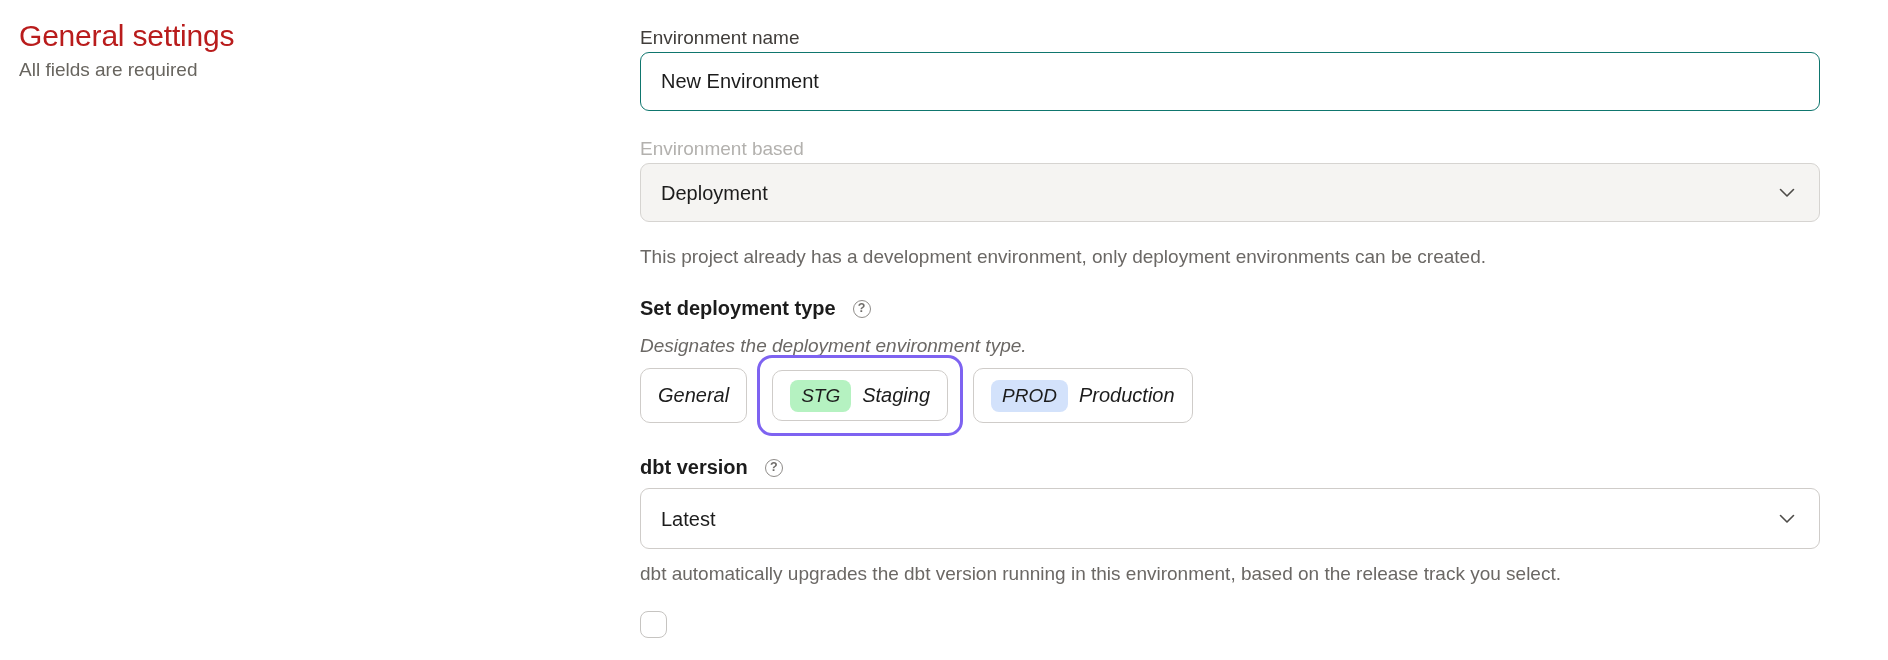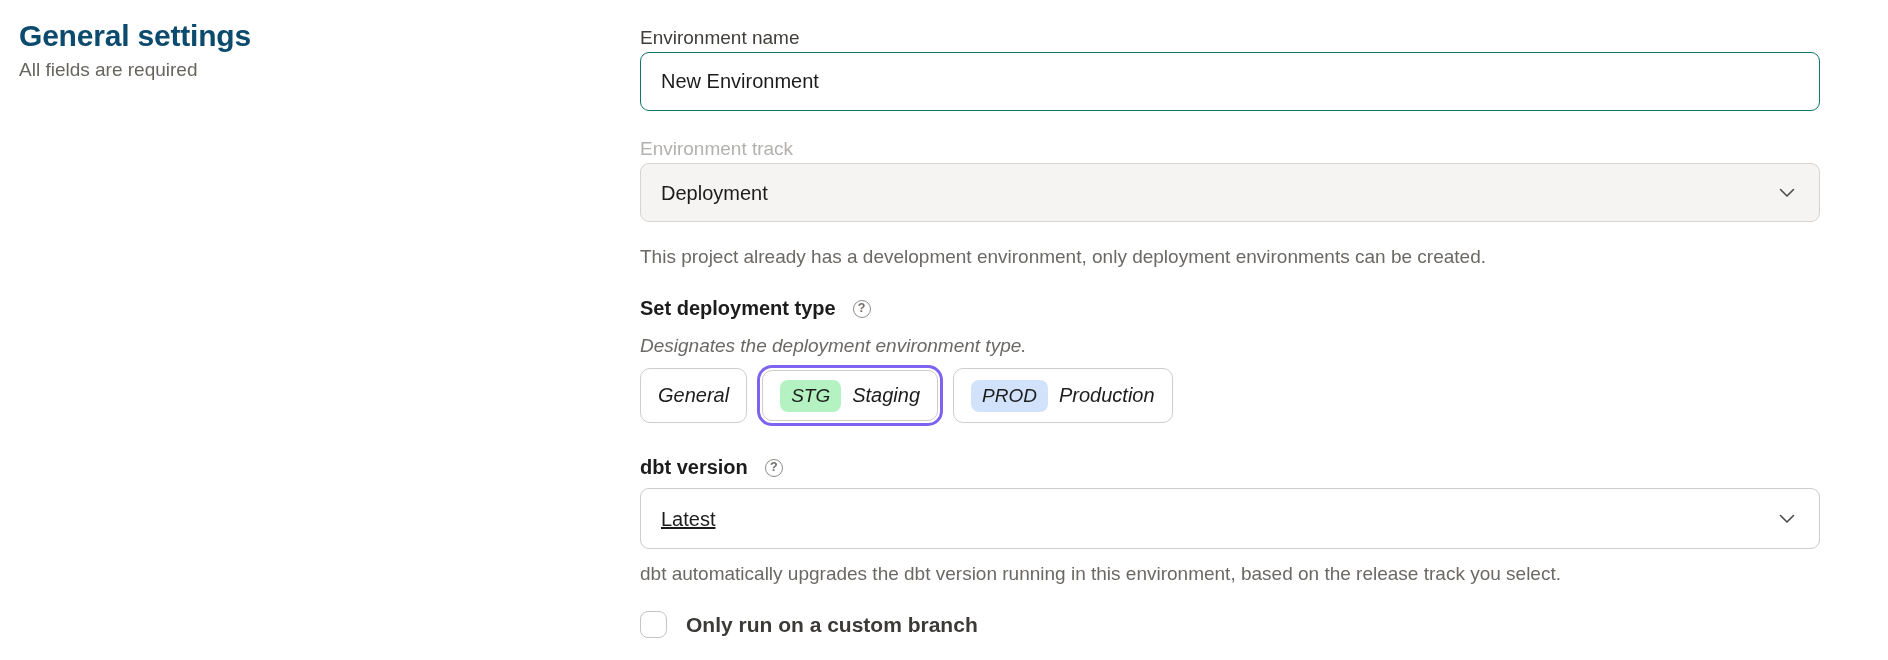--- a/index.html
+++ b/index.html
@@ -19,22 +19,22 @@
 
   
   .left-col {
     position: absolute;
     left: 19px;
     top: 18px;
     width: 620px;
   }
   .page-title {
     font-size: 30px;
-    font-weight: 700;
-    color: #0c4a6e;
+    font-weight: 400;
+    color: #b91c1c;
     letter-spacing: -0.2px;
     line-height: 36px;
   }
   .page-subtitle {
     margin-top: 4px;
     font-size: 19px;
     color: #68655f;
     line-height: 23px;
   }
 
@@ -157,21 +157,21 @@
     font-size: 20px;
     font-weight: 500;
     color: #1c1c1c;
     cursor: pointer;
     white-space: nowrap;
     font-style: italic;
   }
   .selected-ring {
     border: 3.5px solid var(--accent, #7e63f1);
     border-radius: 15px;
-    padding: 2px;
+    padding: 12px;
     display: inline-flex;
     background: #ffffff;
   }
   .selected-ring .opt-btn { height: 51px; }
   .env-badge {
     padding: 4px 11px;
     border-radius: 8px;
     font-size: 19px;
     font-weight: 500;
     color: #1c1c1c;
@@ -212,21 +212,21 @@
     <div class="page-subtitle">All fields are required</div>
   </div>
 
   <div class="form-col">
 
     
     <label class="field-label">Environment name</label>
     <input class="text-input" type="text" value="New Environment" style="">
 
     
-    <label class="field-label disabled">Environment track</label>
+    <label class="field-label disabled">Environment based</label>
     <div class="select-box disabled">
       <span class="select-value">Deployment</span>
       <span class="chevron">
         <svg width="16" height="10" viewBox="0 0 16 10">
             <path d="M1.5 1.5 L8 8 L14.5 1.5" fill="none" stroke="#4d4b48" stroke-width="1.6" stroke-linecap="round" stroke-linejoin="round"></path>
           </svg>
       </span>
     </div>
     <div class="helper-text">This project already has a development environment, only deployment environments can be created.</div>
 
@@ -253,30 +253,29 @@
         <span class="env-badge" style="background: rgb(211, 226, 251);">PROD</span>
         <span>Production</span>
       </button>
     </div>
 
     
     <div class="section-heading" style="margin-top:29px;">
       <span>dbt version</span>
       <span class="help-icon">?</span>
     </div>
-    <div class="select-box" style="margin-top:8px;height:61px;text-decoration:underline;">
+    <div class="select-box" style="margin-top:8px;height:61px;">
       <span class="select-value">Latest</span>
       <span class="chevron">
         <svg width="16" height="10" viewBox="0 0 16 10">
             <path d="M1.5 1.5 L8 8 L14.5 1.5" fill="none" stroke="#4d4b48" stroke-width="1.6" stroke-linecap="round" stroke-linejoin="round"></path>
           </svg>
       </span>
     </div>
     <div class="helper-text" style="margin-top:13px;">dbt automatically upgrades the dbt version running in this environment, based on the release track you select.</div>
 
     
     <div class="checkbox-row">
       <span class="checkbox"></span>
-      <span class="checkbox-label">Only run on a custom branch</span>
     </div>
 
   </div>
 </div>
 
 </body></html>

